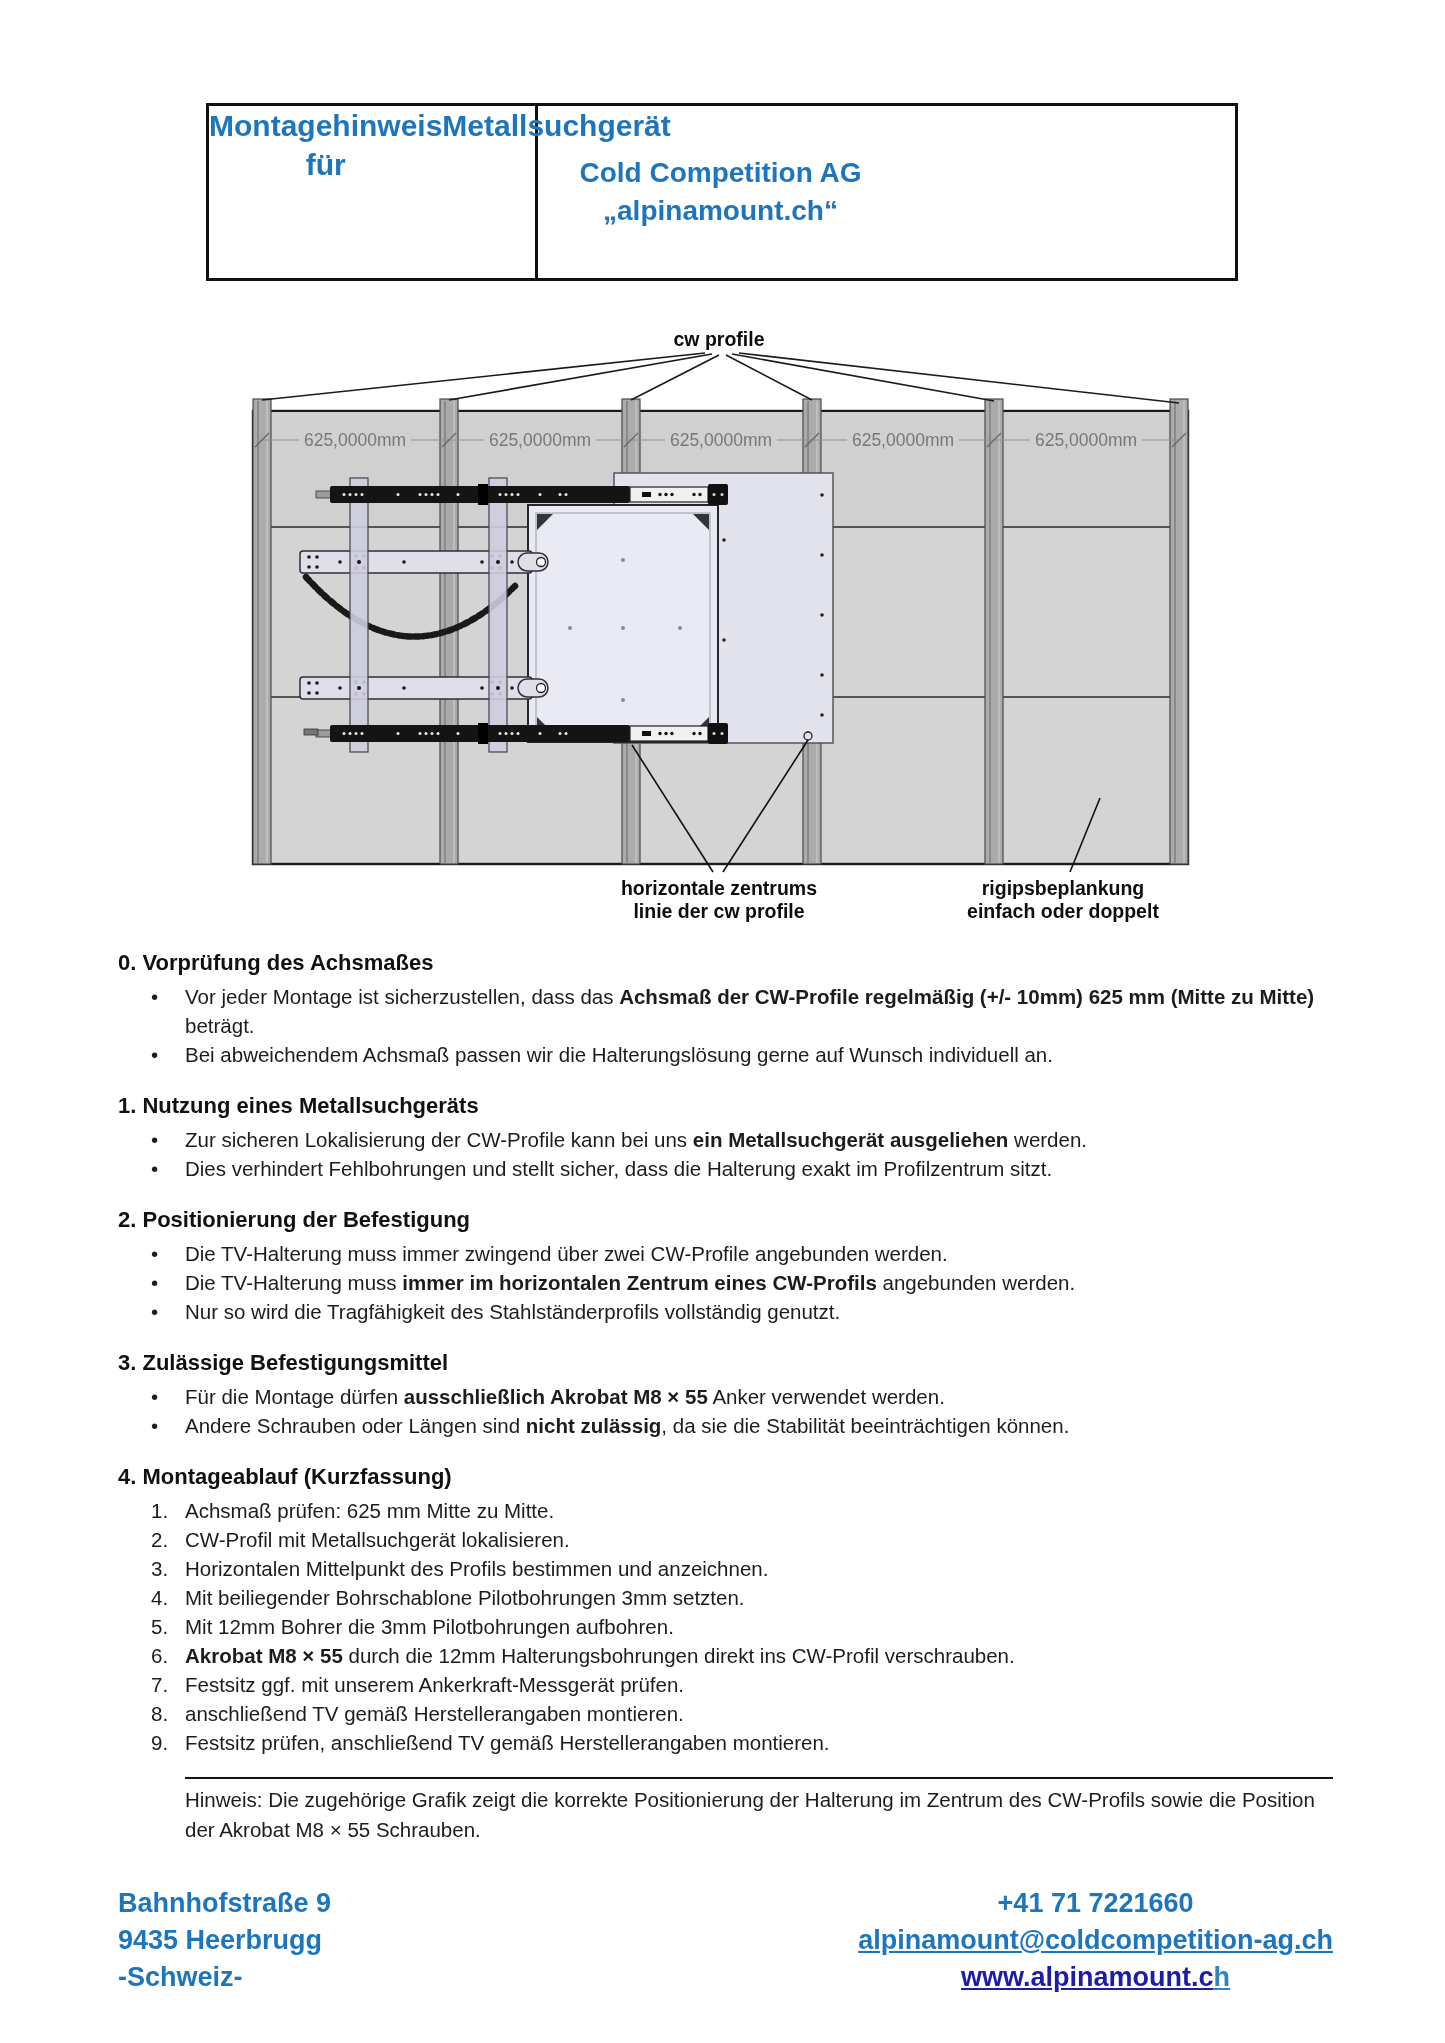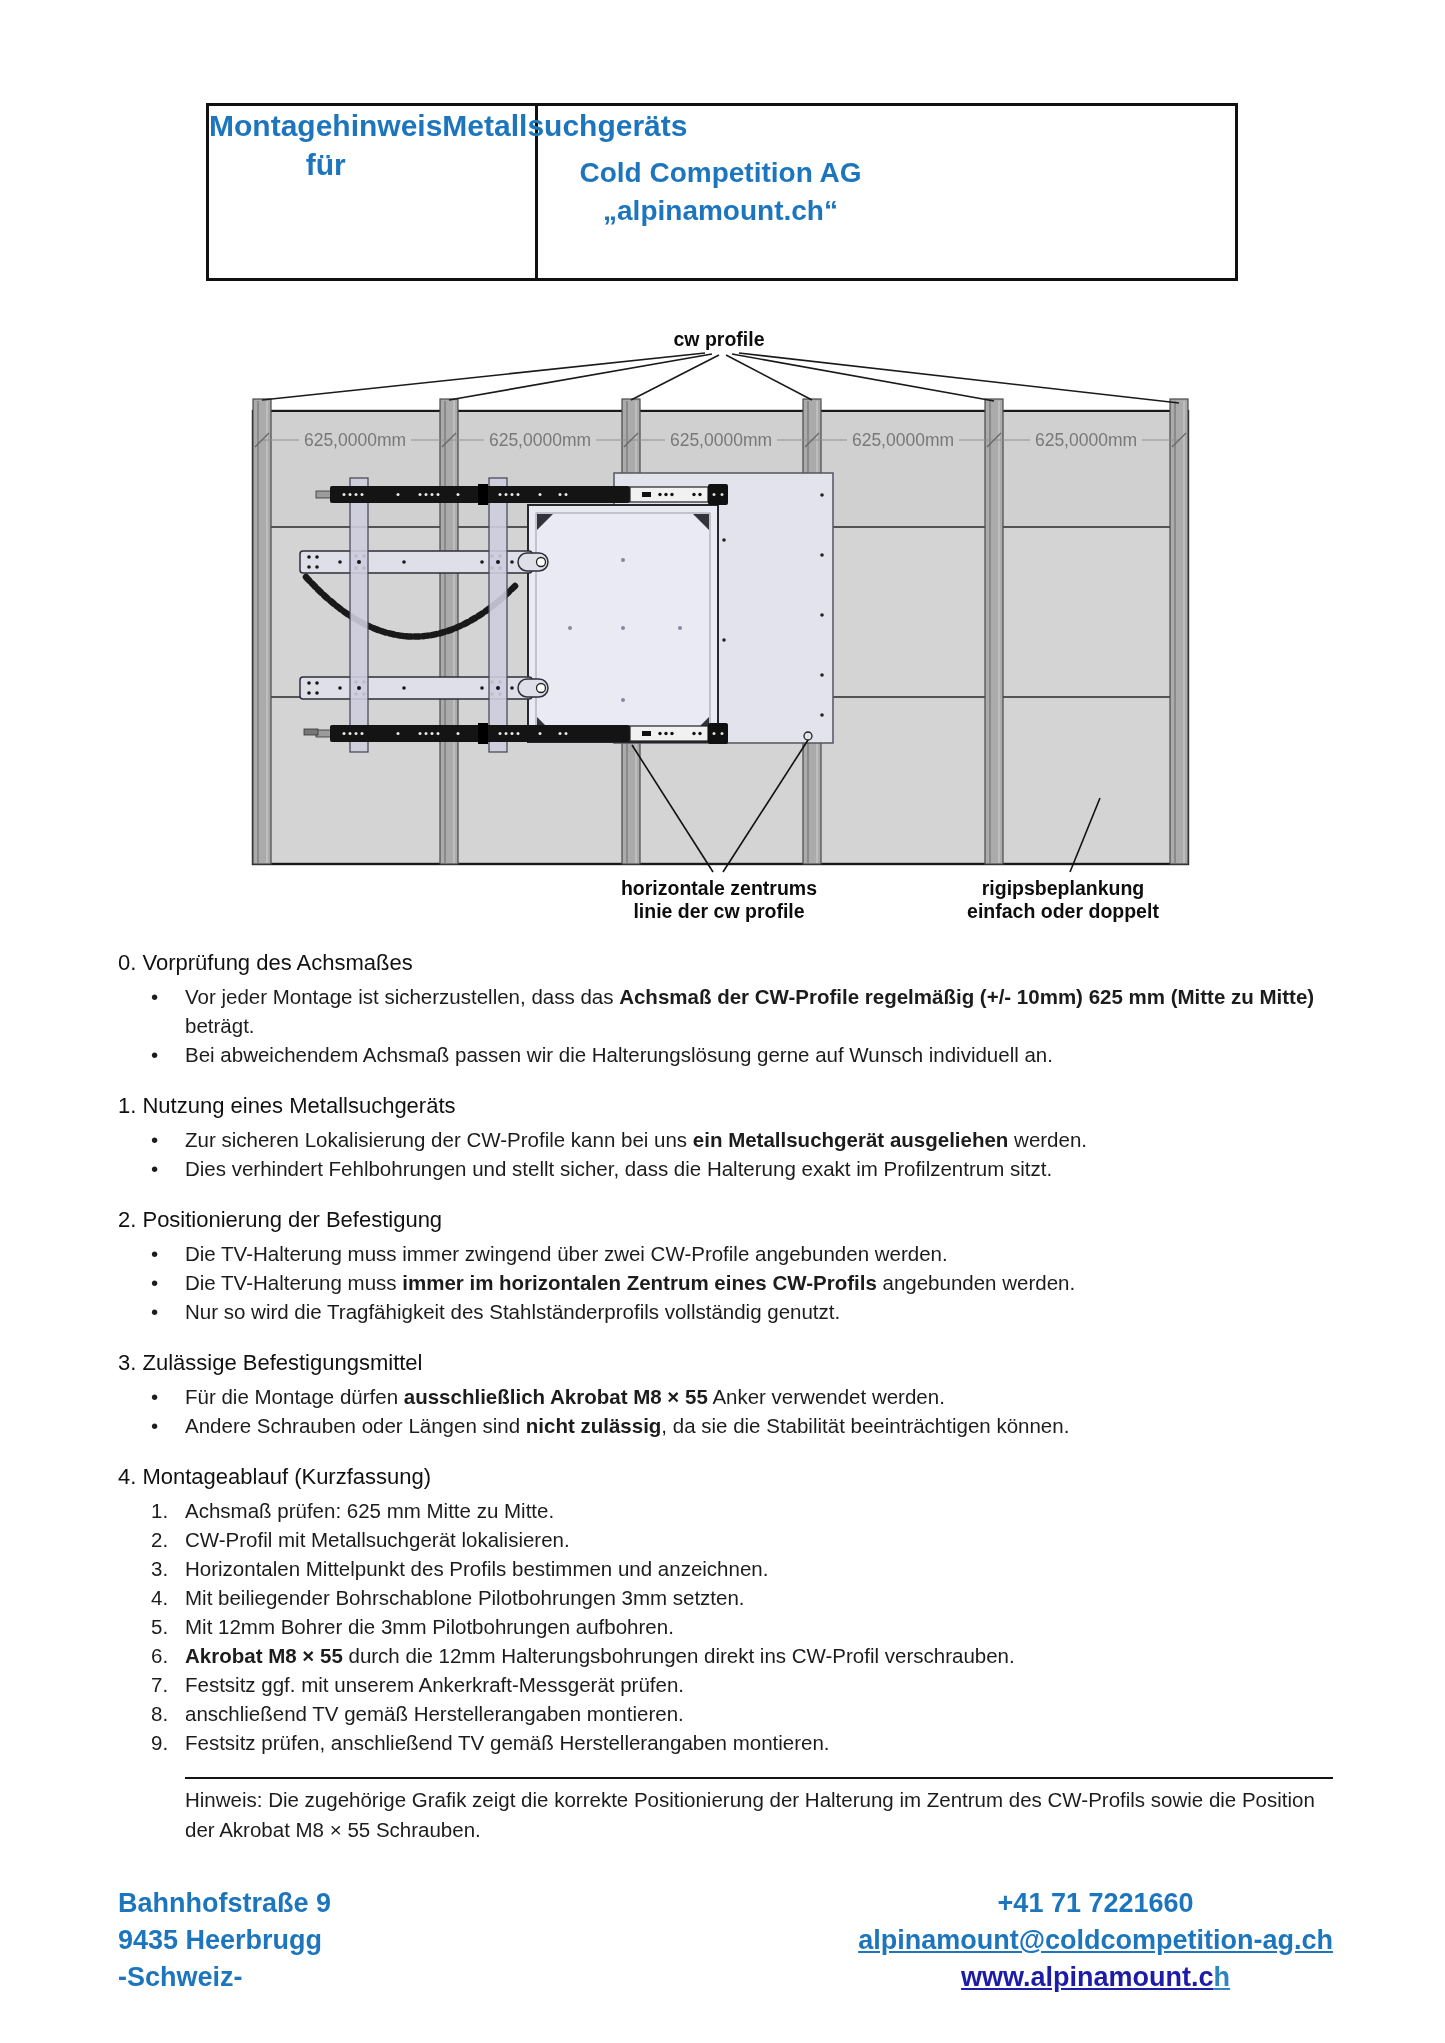--- a/index.html
+++ b/index.html
@@ -21,21 +21,21 @@
   
   .diagram{position:absolute;left:180px;top:320px;width:1160px;height:615px;}
   .diagram svg{display:block;width:100%;height:100%;}
   .dg-label{font-family:"Liberation Sans",sans-serif;font-weight:700;font-size:19.5px;fill:#0d0d0d;}
   .dg-dim{font-family:"Liberation Sans",sans-serif;font-size:17.5px;fill:#787878;}
 
   
   .body-text{position:absolute;left:118px;top:948px;width:1215px;}
   .section{margin-top:22px;}
   .section:first-child{margin-top:0;}
-  .sec-h{font-size:22px;font-weight:400;line-height:30px;margin-bottom:4px;color:#111;}
+  .sec-h{font-size:22px;font-weight:700;line-height:30px;margin-bottom:4px;color:#111;}
   .li{display:flex;font-size:20.5px;line-height:29px;}
   .marker{flex:none;width:34px;margin-left:33px;}
   .li-text{flex:1;}
   .b{font-weight:700;}
   .note-divider{margin-left:67px;margin-top:20px;border-top:2px solid #141414;height:0;}
   .note-text{margin-left:67px;margin-top:6px;font-size:20.5px;line-height:29.5px;width:1146px;}
 
   
   .footer{position:absolute;left:118px;top:1885px;width:1215px;display:flex;justify-content:space-between;}
   .f-left{text-align:left;}
@@ -44,21 +44,21 @@
   .f-link{text-decoration:underline;cursor:pointer;}
   .f-site{color:var(--navy);}
   .f-site-tail{color:var(--tail);}
 </style>
 </head>
 <body>
 
 <div class="hdr-box">
   <div class="hdr-cell title">
     <div class="hdr-title-line">Montagehinweis für</div>
-    <div class="hdr-title-line">Metallsuchgeräts</div>
+    <div class="hdr-title-line">Metallsuchgerät</div>
   </div>
   <div class="hdr-cell company">
     <div class="hdr-company-line">Cold Competition AG</div>
     <div class="hdr-company-line">„alpinamount.ch“</div>
   </div>
 </div>
 
 <div class="diagram">
 <svg viewBox="180 320 1160 615">
   <defs>

